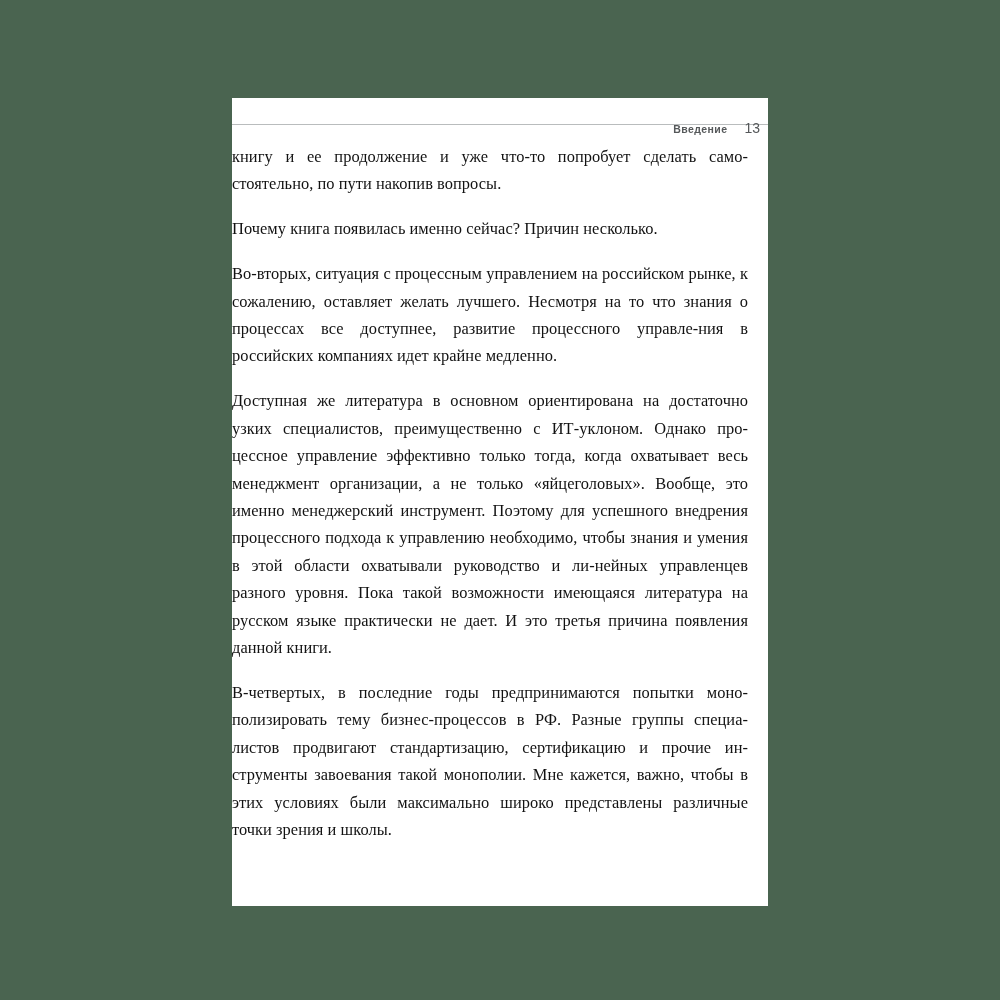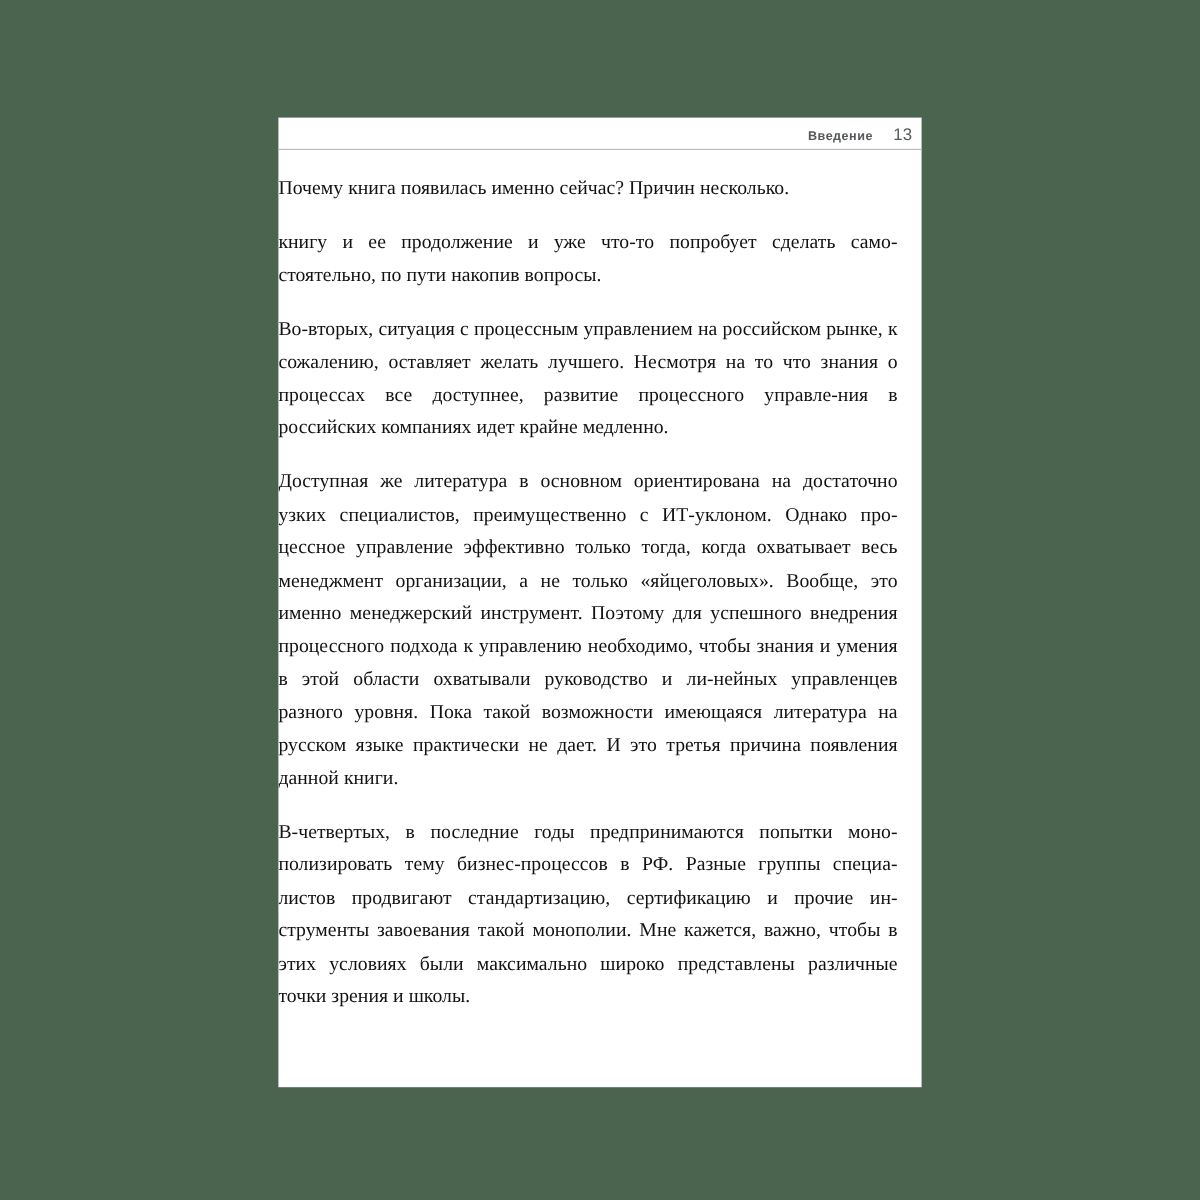--- a/index.html
+++ b/index.html
@@ -20,21 +20,21 @@
     width: 536px;
     height: 808px;
     background: #ffffff;
     overflow: hidden;
     box-sizing: border-box;
   }
   .page-header {
     display: flex;
     align-items: baseline;
     justify-content: flex-end;
-    padding: 6px 8px 0 0;
+    padding: 22px 8px 0 0;
     height: 24px;
     box-sizing: border-box;
   }
   .header-title {
     font-family: "Liberation Sans", sans-serif;
     font-size: 10.5px;
     font-weight: bold;
     color: #55585a;
     letter-spacing: 0.4px;
   }
@@ -76,21 +76,21 @@
 
 <div class="page">
 
   <div class="page-header">
     <span class="header-title">Введение</span>
     <span class="header-page-number">13</span>
   </div>
   <div class="header-rule"></div>
 
   <div class="body-text first-block">
+    <p>книгу и ее продолжение и уже что-то попробует сделать само-стоятельно, по пути накопив вопросы.</p>
     <p>Почему книга появилась именно сейчас? Причин несколько.</p>
-    <p>книгу и ее продолжение и уже что-то попробует сделать само-стоятельно, по пути накопив вопросы.</p>
     <p>Во-вторых, ситуация с процессным управлением на российском рынке, к сожалению, оставляет желать лучшего. Несмотря на то что знания о процессах все доступнее, развитие процессного управле-ния в российских компаниях идет крайне медленно.</p>
     <p>Доступная же литература в основном ориентирована на достаточно узких специалистов, преимущественно с ИТ-уклоном. Однако про-цессное управление эффективно только тогда, когда охватывает весь менеджмент организации, а не только «яйцеголовых». Вообще, это именно менеджерский инструмент. Поэтому для успешного внедрения процессного подхода к управлению необходимо, чтобы знания и умения в этой области охватывали руководство и ли-нейных управленцев разного уровня. Пока такой возможности имеющаяся литература на русском языке практически не дает. И это третья причина появления данной книги.</p>
     <p>В-четвертых, в последние годы предпринимаются попытки моно-полизировать тему бизнес-процессов в РФ. Разные группы специа-листов продвигают стандартизацию, сертификацию и прочие ин-струменты завоевания такой монополии. Мне кажется, важно, чтобы в этих условиях были максимально широко представлены различные точки зрения и школы.</p>
 
   </div>
 
 </div>
 
 </body></html>

